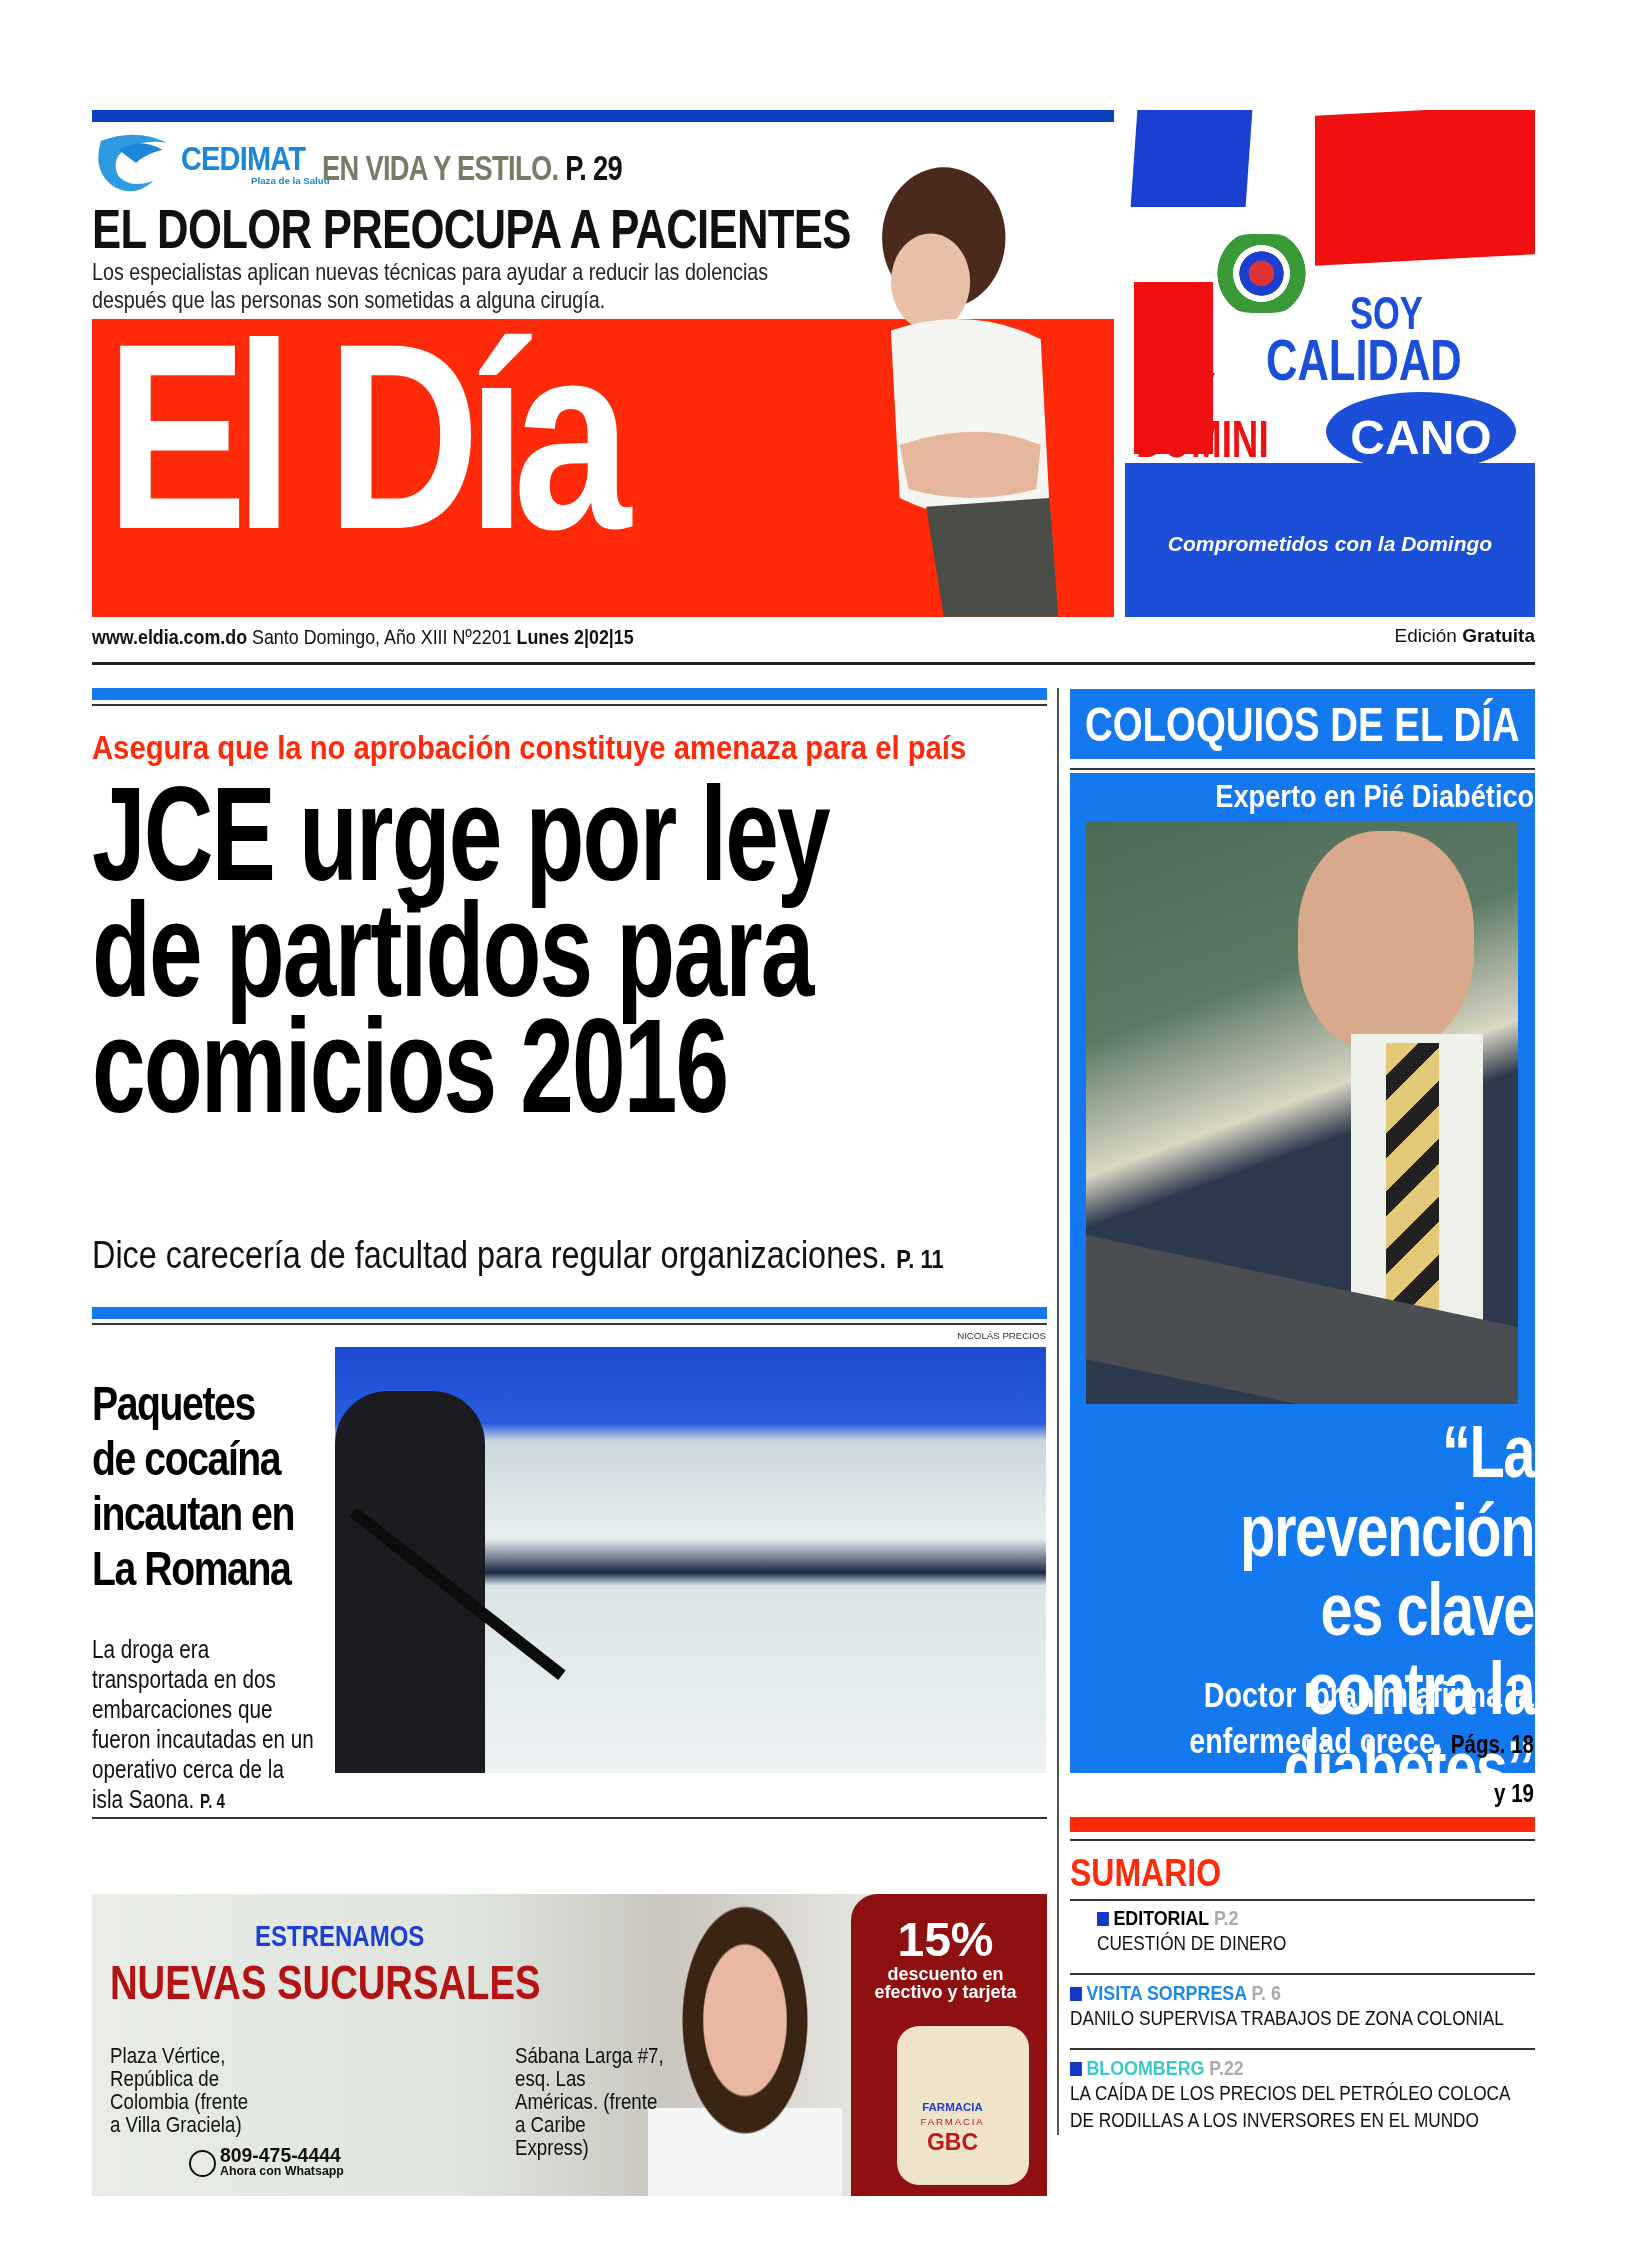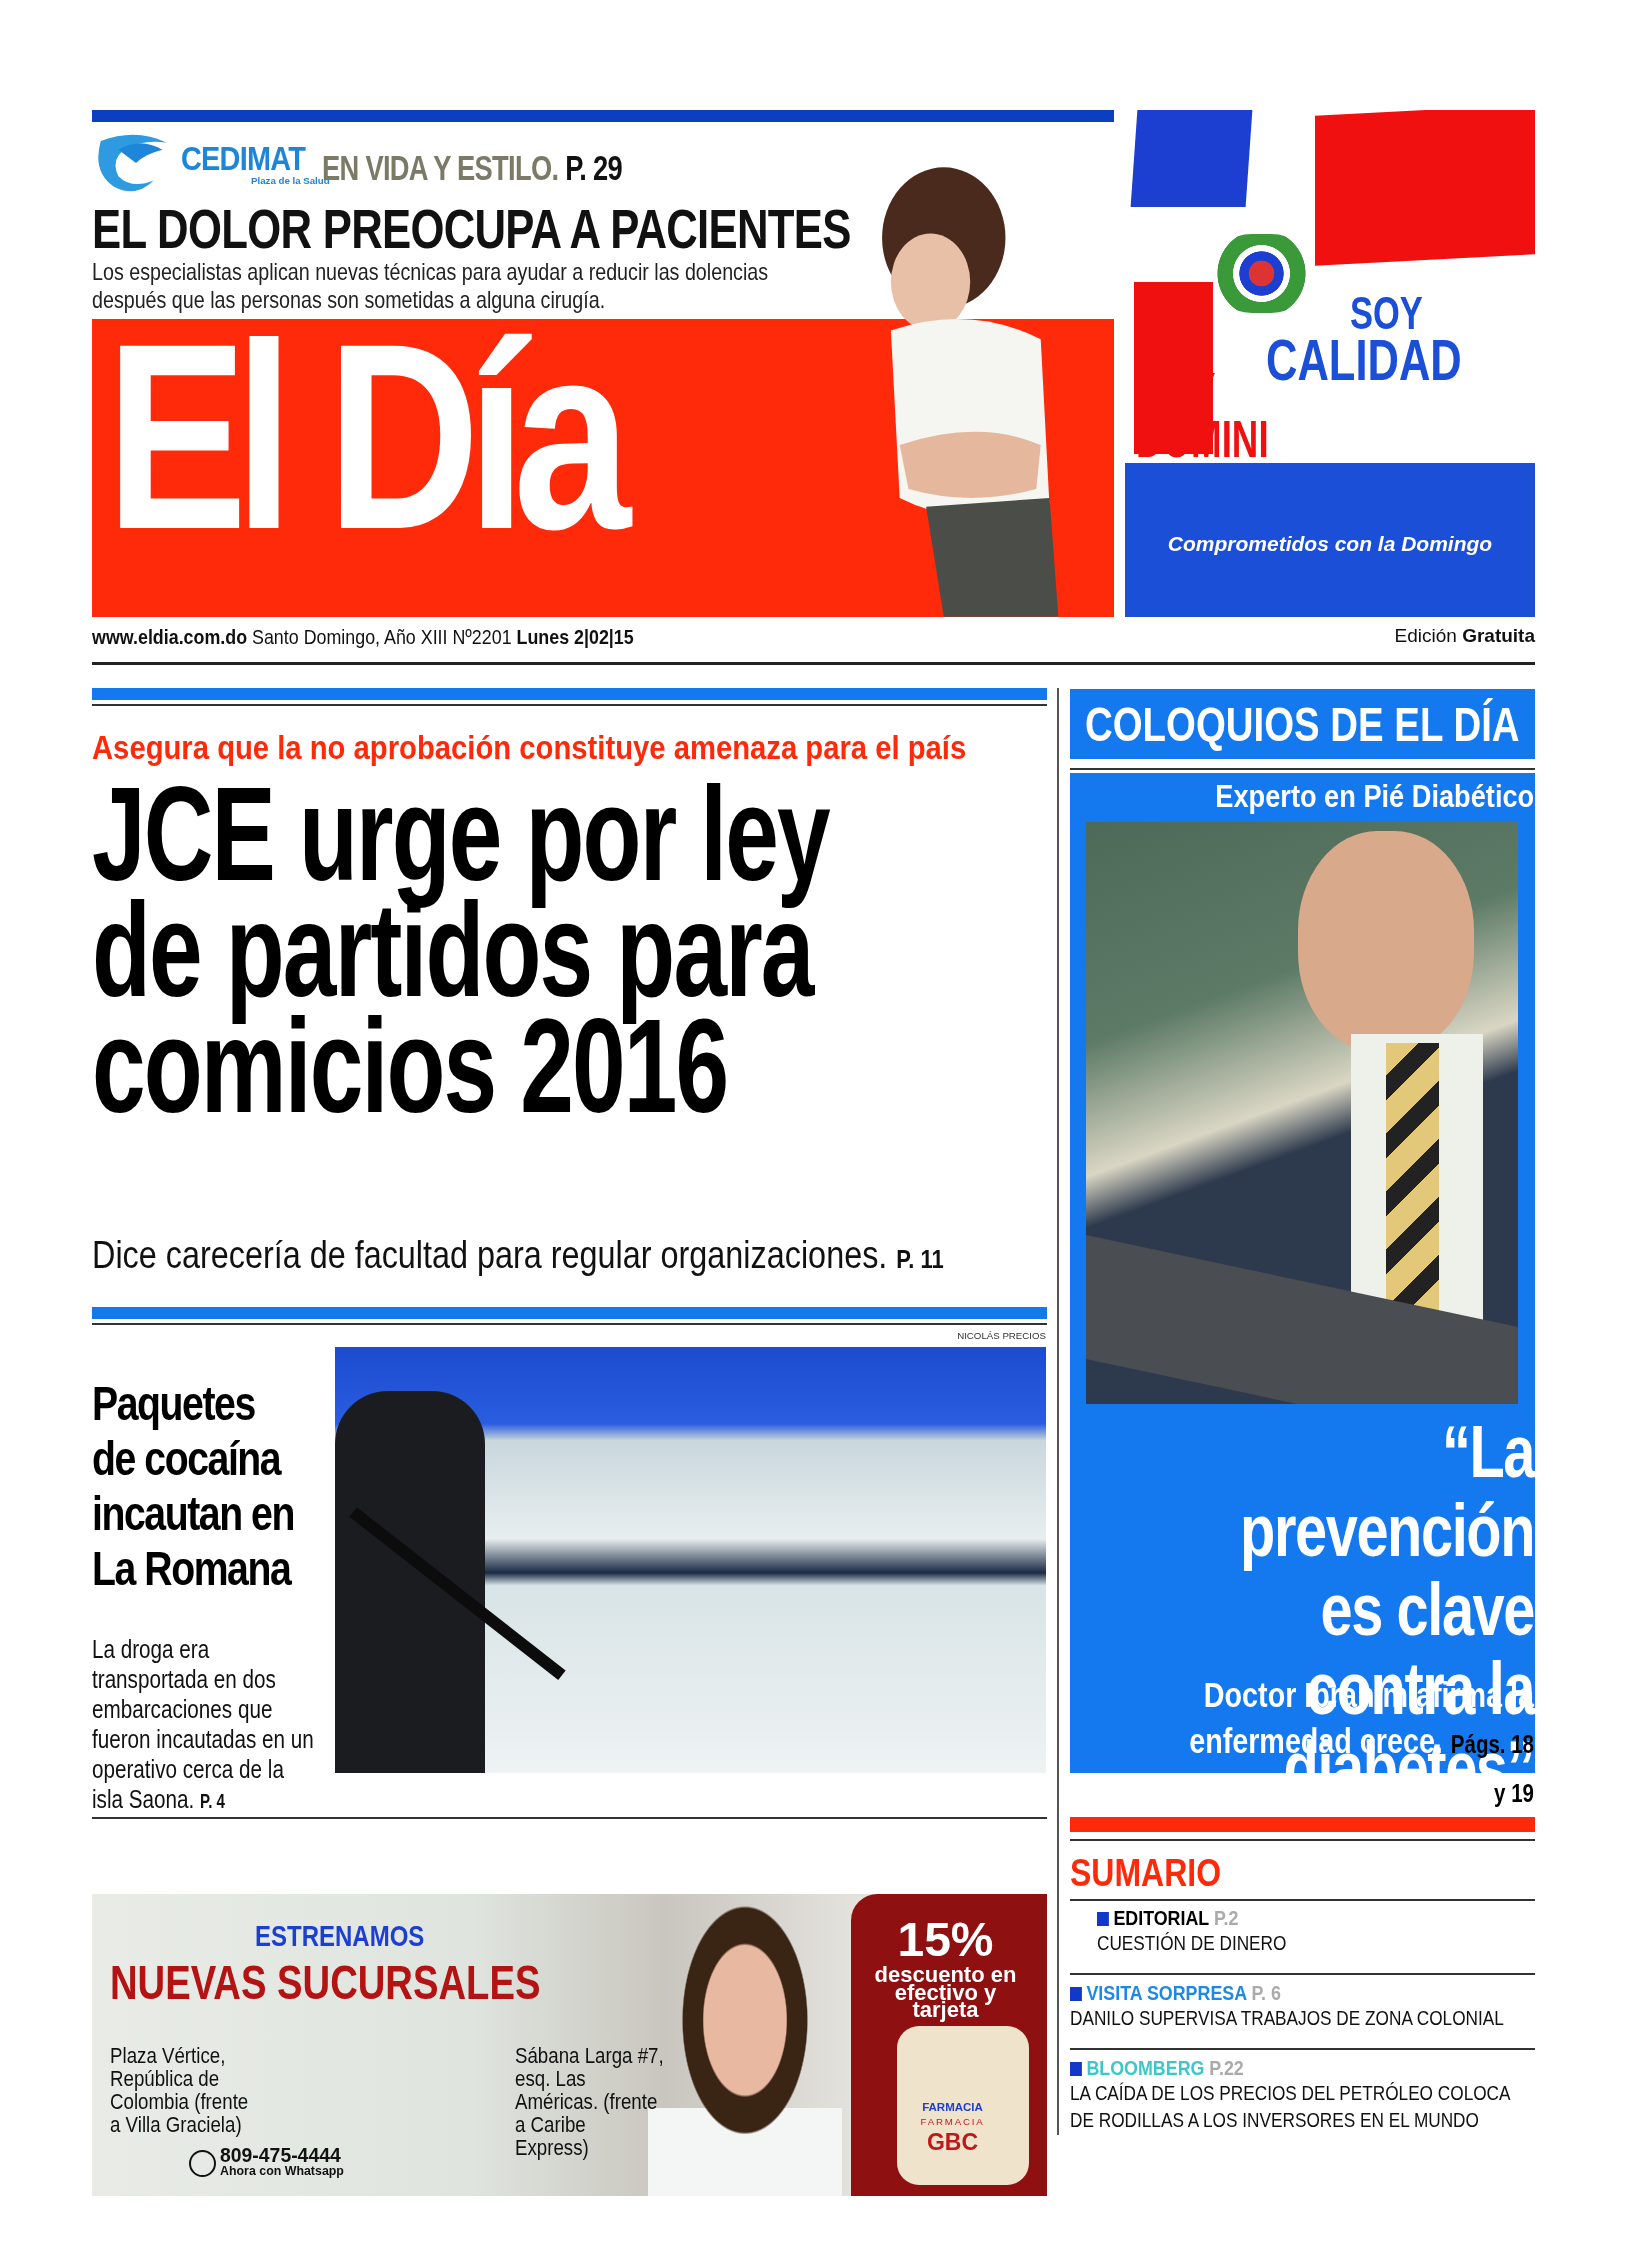--- a/index.html
+++ b/index.html
@@ -68,21 +68,21 @@
   #ph-nuevas{position:absolute;left:17.6px;top:60px;font-size:49px;font-weight:bold;color:#b41313;transform:scaleX(.78);transform-origin:left;white-space:nowrap;}
   #ph-addr1{position:absolute;left:17.6px;top:150px;width:176px;font-size:22px;line-height:23px;color:#111;}
   #ph-addr2{position:absolute;left:148px;top:150px;width:176px;font-size:22px;line-height:23px;color:#111;}
   #ph-addr1,#ph-addr2{transform:scaleX(.85);transform-origin:left;}
   #ph-addr2{left:154px;}
   #ph-phone-icon{position:absolute;left:97px;top:256px;width:23px;height:23px;border:2.6px solid #111;border-radius:50%;}
   #ph-phone{position:absolute;left:128px;top:250px;font-size:19.4px;font-weight:bold;color:#111;}
   #ph-wa{position:absolute;left:128px;top:270px;font-size:12.4px;font-weight:bold;color:#111;}
   #ph-woman{position:absolute;left:556px;top:8.8px;width:194px;height:293px;background:radial-gradient(ellipse at 50% 40%,#e9b8a0 0 30%,#3a2515 31% 45%,transparent 46%),linear-gradient(180deg,transparent 70%,#f4f6f6 70%);}
   #ph-pct{position:absolute;right:26.5px;top:17.6px;font-size:48px;font-weight:bold;color:#fff;text-align:center;width:150px;}
-  #ph-disc{position:absolute;right:26.5px;top:72px;width:150px;text-align:center;font-size:22px;line-height:17.6px;font-weight:bold;color:#fff;}
+  #ph-disc{position:absolute;right:26.5px;top:72px;width:150px;text-align:center;font-size:18px;line-height:17.6px;font-weight:bold;color:#fff;}
   #ph-farm{position:absolute;right:46px;top:207px;width:97px;text-align:center;font-size:11.5px;font-weight:bold;color:#1c3fd1;}
   #ph-medicar{position:absolute;right:46px;top:222px;width:97px;text-align:center;font-size:9.7px;color:#c01818;letter-spacing:1.8px;}
   #ph-gbc{position:absolute;right:46px;top:235px;width:97px;text-align:center;font-size:23px;font-weight:bold;color:#c01818;}
   
   #colo-head{left:1070px;top:689px;width:465px;height:70px;background:#1479ee;}
   #colo-title{left:1085px;top:697px;font-size:48px;font-weight:bold;color:#fff;white-space:nowrap;transform:scaleX(.8);transform-origin:left;}
   #rr1{left:1070px;top:768px;width:465px;}
   #colo-box{left:1070px;top:773px;width:465px;height:1000px;background:#1479ee;}
   #colo-kicker{right:95px;top:778px;font-size:32px;font-weight:bold;color:#fff;white-space:nowrap;transform:scaleX(.85);transform-origin:right;}
   #doc-photo{left:1086px;top:822px;width:432px;height:582px;background:linear-gradient(160deg,#4d6a58 0%,#5c7a66 30%,#dad6c4 48%,#2d3a4d 55%,#2d3a4d 100%);overflow:hidden;}
@@ -141,20 +141,21 @@
 <div class="abs" id="ad-top">
   <div class="flag-b1"></div>
   <div class="flag-r1"></div>
   <div class="flag-r2"></div>
   <div class="flag-b2"></div>
   <div id="ad-crest"></div>
   <div id="ad-soy1">SOY</div>
   <div id="ad-calidad">CALIDAD</div>
   <div id="ad-soy2">SOY</div>
   <div id="ad-domini">DOMINI</div>
+  <div id="ad-cano">CANO</div>
   <div id="ad-tagline">Comprometidos con la Domingo</div>
 </div>
 
 <div class="abs" id="dateline">
   <span class="url">www.eldia.com.do</span>
   <span>Santo Domingo, Año XIII Nº2201</span>
   <span class="date">Lunes 2|02|15</span>
 </div>
 <div class="abs" id="edition">
   <span>Edición</span>

